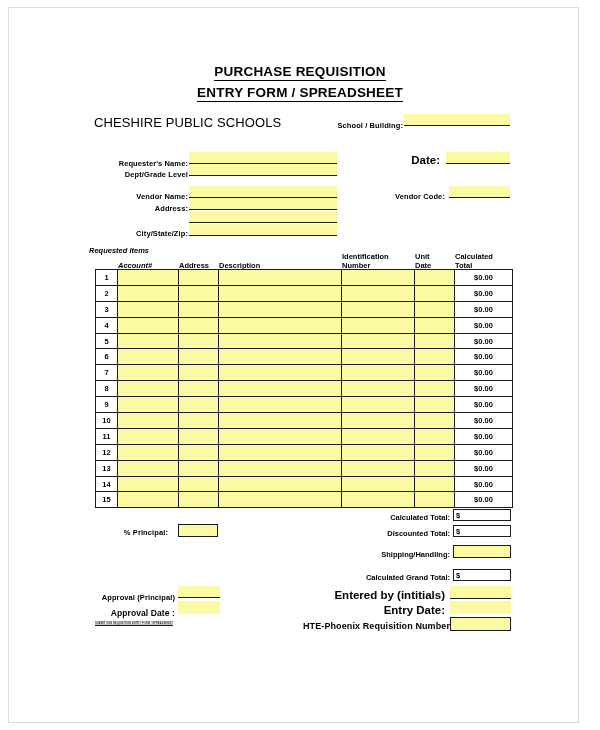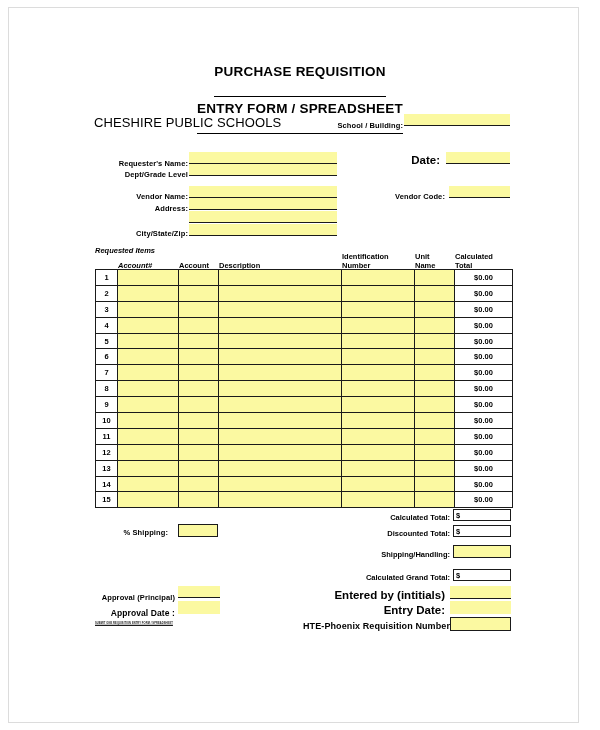--- a/index.html
+++ b/index.html
@@ -35,21 +35,21 @@
     width: 600px;
     text-align: center;
   }
   .title-line {
     font-size: 13.5px;
     font-weight: bold;
     letter-spacing: .2px;
     line-height: 16px;
     display: inline-block;
     border-bottom: 1.6px solid #000;
-    padding-bottom: 16px;
+    padding-bottom: 0px;
   }
   #title-line2-wrap { margin-top: 2px; }
 
   
   #district {
     position: absolute;
     left: 94px; top: 114px;
     font-size: 13px;
     line-height: 18px;
     letter-spacing: .1px;
@@ -87,21 +87,21 @@
     box-sizing: border-box;
     font-size: 7.5px;
     font-weight: bold;
     padding-left: 2px;
     line-height: 11px;
   }
 
   
   #reqitems {
     position: absolute;
-    left: 95px; top: 246px;
+    left: 89px; top: 246px;
     font-size: 7.5px;
     font-weight: bold;
     font-style: italic;
   }
   #tbl-head {
     position: absolute;
     left: 95px; top: 255px;
     width: 417px;
     height: 14px;
   }
@@ -204,26 +204,26 @@
   <div class="fld fld-u" style="left:189px; top:198px; width:148px; height:12px;"></div>
   <div class="fld fld-u" style="left:189px; top:211px; width:148px; height:12px;"></div>
 
   <div class="lbl lbl-r" style="left:48px; top:229px; width:140px;">City/State/Zip:</div>
   <div class="fld fld-u" style="left:189px; top:224px; width:148px; height:12px;"></div>
 
   <div id="reqitems">Requested Items</div>
 
   <div id="tbl-head">
     <div class="th" style="left:23px;  top:7px; width:61px;font-style:italic;">Account#</div>
-    <div class="th" style="left:84px;  top:7px; width:40px;">Account</div>
+    <div class="th" style="left:84px;  top:7px; width:40px;">Address</div>
     <div class="th" style="left:124px; top:7px; width:123px;">Description</div>
     <div class="th" style="left:247px; top:-2px; width:73px;">Identification</div>
     <div class="th" style="left:247px; top:7px; width:73px;">Number</div>
     <div class="th" style="left:320px; top:-2px; width:40px;">Unit</div>
-    <div class="th" style="left:320px; top:7px; width:40px;">Name</div>
+    <div class="th" style="left:320px; top:7px; width:40px;">Date</div>
     <div class="th" style="left:360px; top:-2px; width:57px;">Calculated</div>
     <div class="th" style="left:360px; top:7px; width:57px;">Total</div>
   </div>
 
   <table id="tbl">
     <colgroup>
       <col style="width:22px">
       <col style="width:61px">
       <col style="width:40px">
       <col style="width:123px">
@@ -366,21 +366,21 @@
           <td></td>
           <td></td>
           <td class="amt">$0.00</td>
         </tr>
       </tbody>
   </table>
 
   <div class="tot-lbl" style="left:320px; top:513px; width:130px;">Calculated Total:</div>
   <div class="fld-white" style="left:453px; top:509px; width:58px; height:12px;">$</div>
 
-  <div class="lbl lbl-r" style="left:58px; top:528px; width:110px;">% Shipping:</div>
+  <div class="lbl lbl-r" style="left:58px; top:528px; width:110px;">% Principal:</div>
   <div class="fld fld-box" style="left:178px; top:524px; width:40px; height:13px;"></div>
 
   <div class="tot-lbl" style="left:320px; top:529px; width:130px;">Discounted Total:</div>
   <div class="fld-white" style="left:453px; top:525px; width:58px; height:12px;">$</div>
 
   <div class="tot-lbl" style="left:320px; top:550px; width:130px;">Shipping/Handling:</div>
   <div class="fld fld-box" style="left:453px; top:545px; width:58px; height:13px;"></div>
 
   <div class="tot-lbl" style="left:310px; top:573px; width:140px;text-align:right;">Calculated Grand Total:</div>
   <div class="fld-white" style="left:453px; top:569px; width:58px; height:12px;">$</div>

